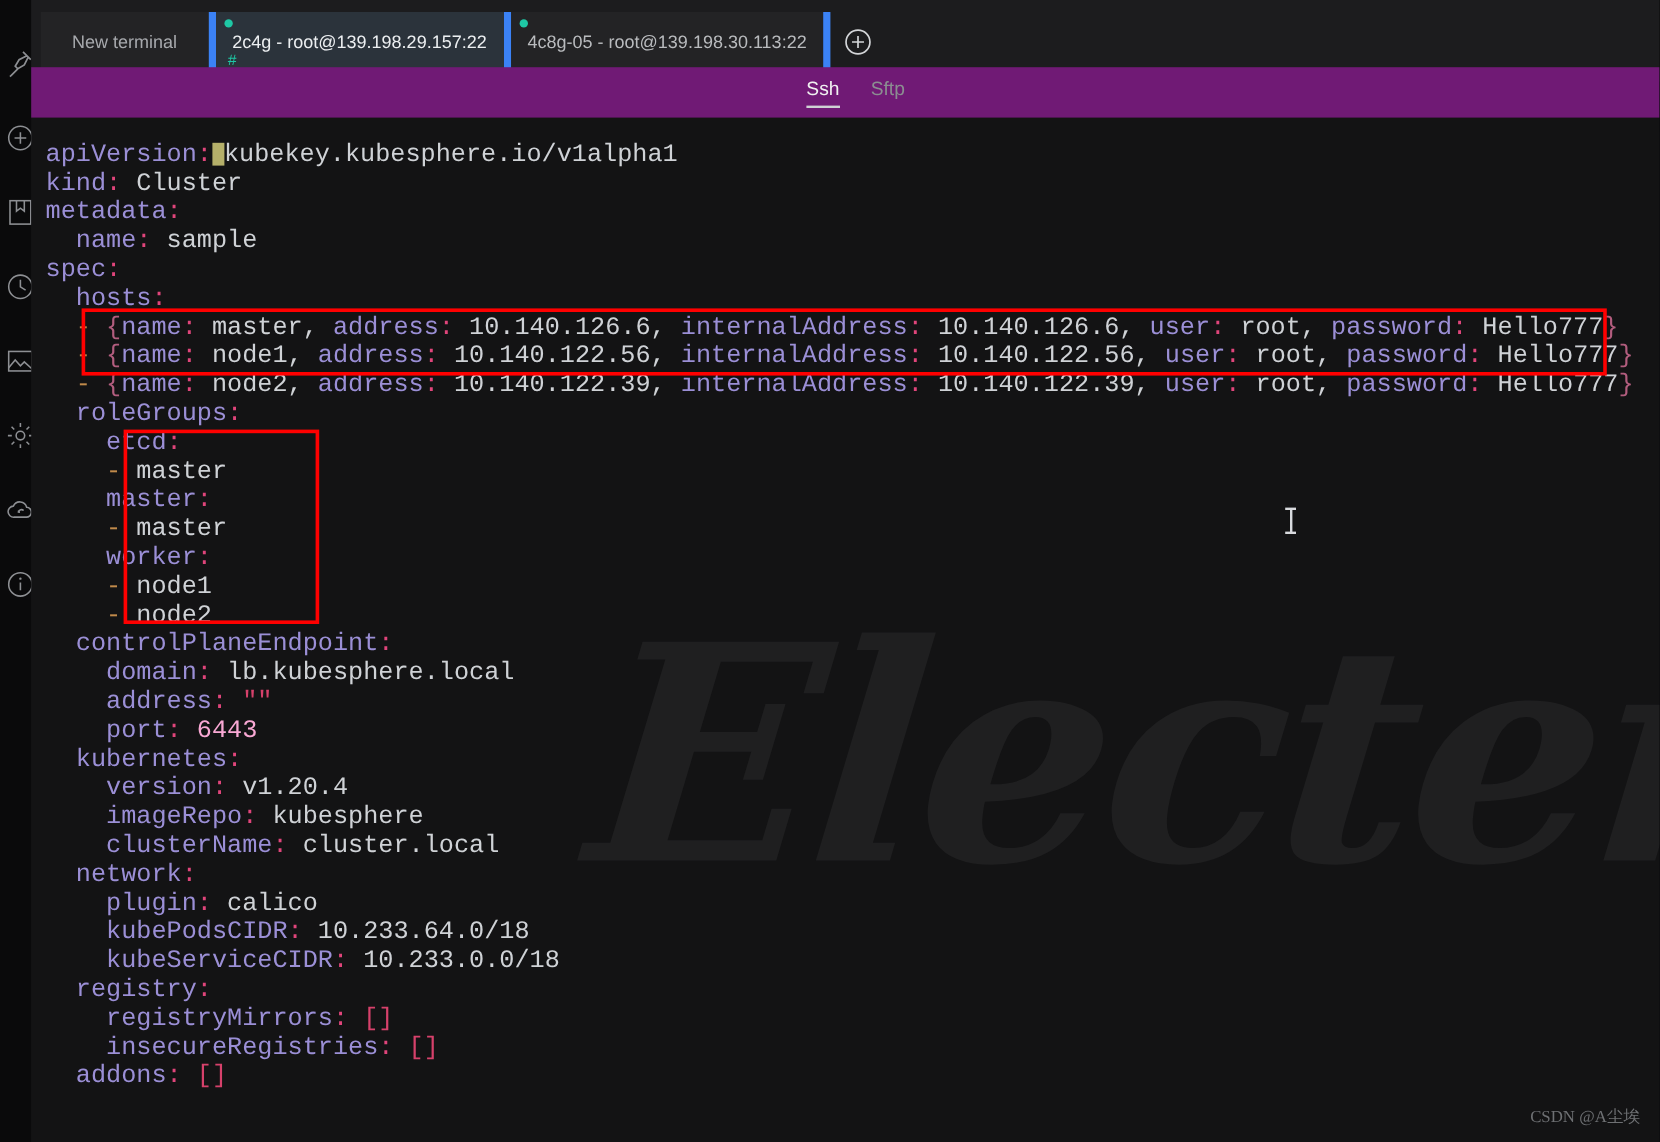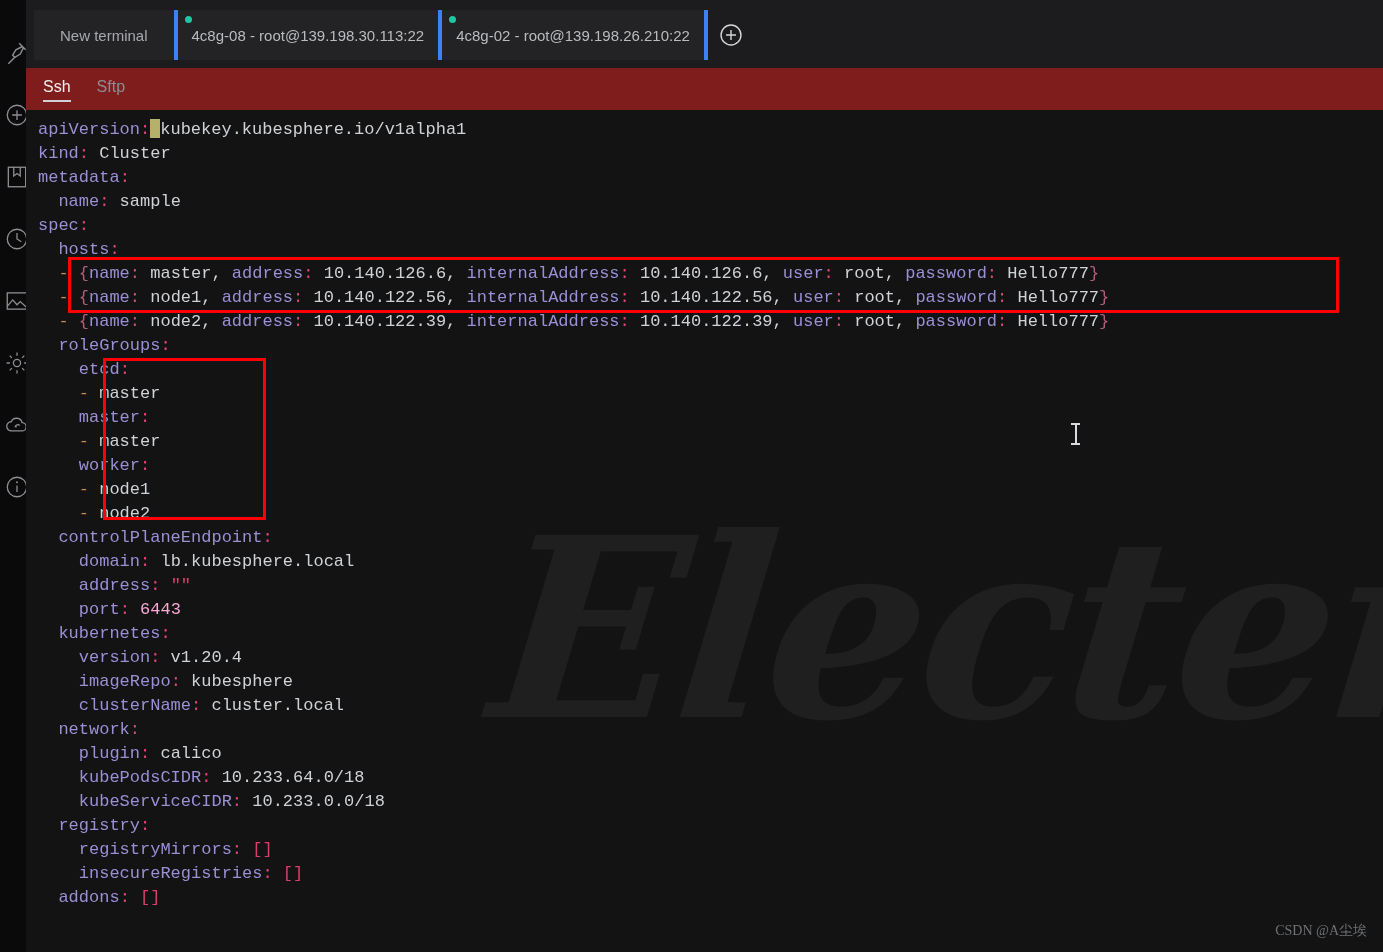--- a/index.html
+++ b/index.html
@@ -33,21 +33,21 @@
   .tabs-row {
     position: absolute; left: 8px; top: 10px;
     display: flex; align-items: stretch; height: 50px;
   }
   .tab {
     position: relative;
     height: 50px;
     padding: 0 14px;
     display: flex; align-items: center;
     background: #232325;
-    border-right: 4px solid #3b82f6;
+    border-right: 6px solid #3b82f6;
     color: #b9bbbe;
     font-size: 15px;
     white-space: nowrap;
   }
   .tab.first { padding: 0 26px; color: #a7a9ad; }
   .tab.active {
     background: #2b333b;
     color: #eceff1;
   }
   .tab .dot {
@@ -61,24 +61,24 @@
     font-size: 13px; color: #1ec8a5;
   }
   .tab-label { line-height: 1; }
   .addtab {
     display: flex; align-items: center; justify-content: center;
     width: 46px; height: 50px; color: #d4d6d9;
   }
 
   
   .subtabs {
-    position: absolute; left: 26px; top: 68px; width: 1357px; height: 42px;
-    background: #7f1d1d;
+    position: absolute; left: 26px; top: 56px; width: 1357px; height: 42px;
+    background: #701a75;
     display: flex; align-items: center;
-    padding-left: 17px; gap: 26px;
+    padding-left: 17px; gap: 26px; justify-content: center;
   }
   .subtab {
     font-size: 16px; color: #8b8d91; position: relative;
     padding-bottom: 5px;
   }
   .subtab.active { color: #f0f0f0; }
   .subtab.active::after {
     content: ""; position: absolute; left: 0; right: 0; bottom: -1px;
     height: 2px; background: #cfd1d4;
   }
@@ -98,21 +98,21 @@
     letter-spacing: -6px;
     white-space: nowrap;
     transform: skewX(-6deg);
     user-select: none;
     pointer-events: none;
   }
   .lines {
     position: absolute; left: 0; top: 0;
     padding: 8px 0 0 12px;
     font-family: "Liberation Mono", "DejaVu Sans Mono", monospace;
-    font-size: 17px;
+    font-size: 21px;
     line-height: 24px;
     white-space: pre;
   }
   .ln { height: 24px; }
 
   .k  { color: #9b8fd6; }   
   .c  { color: #e0457b; }   
   .v  { color: #cfd2d6; }   
   .n  { color: #f9a8d4; }   
   .d  { color: #c08a4a; }   
@@ -213,30 +213,31 @@
   </div>
 
   <div class="tabbar">
     <div class="tabs-row">
 
       <div class="tab first">
 
         <span class="tab-label">New terminal</span>
       </div>
 
+      <div class="tab active">
+        <span class="dot"></span>
+        <span class="tab-label">2c4g - root@139.198.29.157:22</span>
+        <span class="hash">#</span>
+      </div>
 
       <div class="tab">
         <span class="dot"></span>
-        <span class="tab-label">4c8g-08 - root@139.198.30.113:22</span>
-      </div>
-
-      <div class="tab">
-        <span class="dot"></span>
-        <span class="tab-label">4c8g-02 - root@139.198.26.210:22</span>
-      </div>
+        <span class="tab-label">4c8g-05 - root@139.198.30.113:22</span>
+      </div>
+
 
       <div class="addtab">
         <svg width="26" height="26" viewBox="0 0 24 24" fill="none" stroke="currentColor" stroke-width="1.3">
           <circle cx="12" cy="12" r="9.2"></circle>
             <path d="M12 7.4v9.2M7.4 12h9.2"></path>
         </svg>
       </div>
     </div>
   </div>
 

